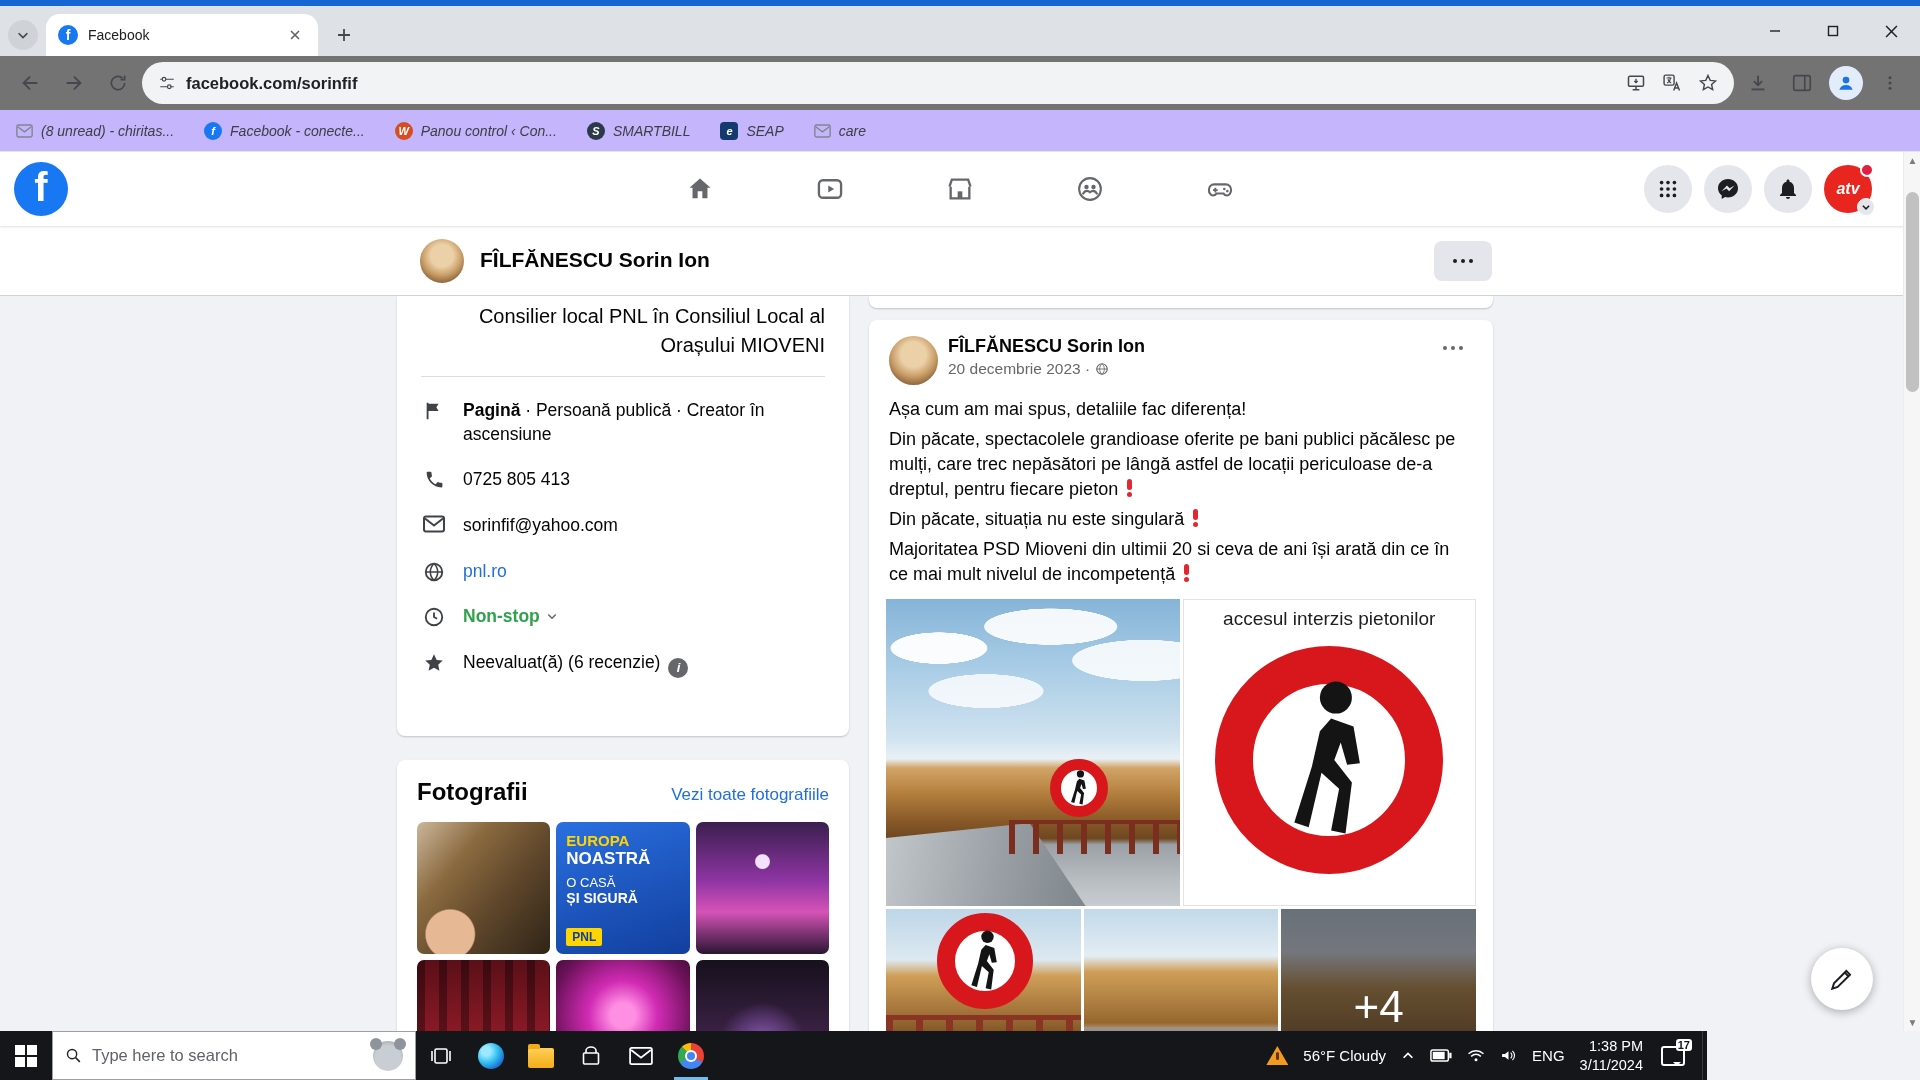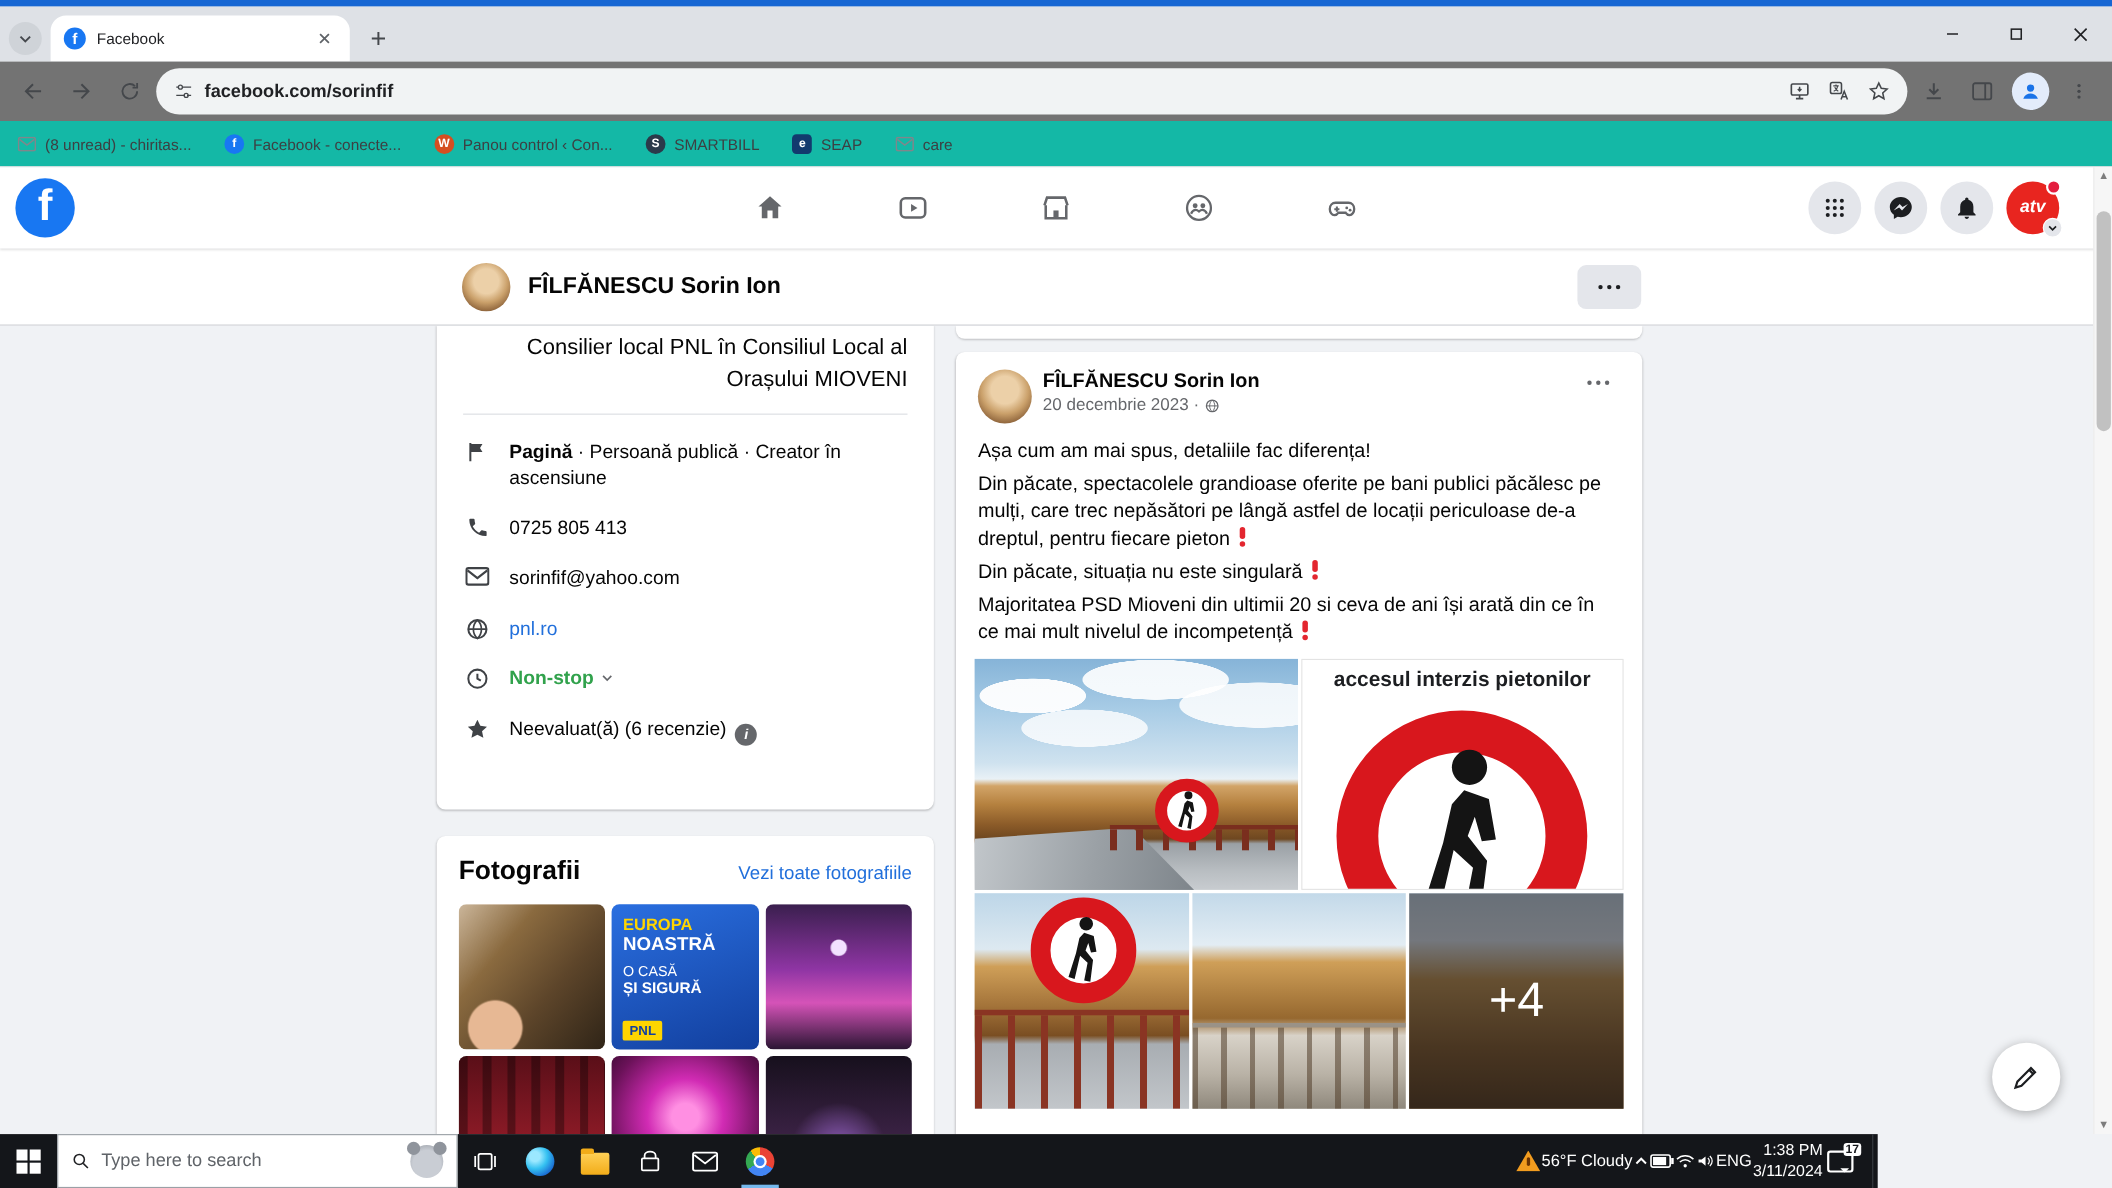--- a/index.html
+++ b/index.html
@@ -21,21 +21,21 @@
 
   
   .toolbar { position:absolute; top:56px; left:0; right:0; height:54px; background:#737373; display:flex; align-items:center; padding:0 10px; gap:4px;font-weight:bold; }
   .tbtn { width:40px; height:40px; border-radius:50%; display:flex; align-items:center; justify-content:center; color:#44474b; flex:0 0 auto; }
   .omnibox { flex:1; height:42px; border-radius:21px; background:#f1f3f4; display:flex; align-items:center; padding:0 16px; gap:10px; min-width:0; }
   .omni-url { font-size:16.5px; color:#202124; white-space:nowrap; }
   .omni-right { margin-left:auto; display:flex; gap:16px; color:#44474b; align-items:center; }
   .chrome-avatar { width:34px; height:34px; border-radius:50%; background:#e3ecfb; color:#1a73e8; display:flex; align-items:center; justify-content:center; }
 
   
-  .bookmarks { position:absolute; top:110px; left:0; right:0; height:42px; background:#14b8a6; display:flex; align-items:center; padding:0 16px; gap:30px; border-bottom:1px solid #e4e6e8; }
+  .bookmarks { position:absolute; top:110px; left:0; right:0; height:42px; background:#c4b5fd; display:flex; align-items:center; padding:0 16px; gap:30px; border-bottom:1px solid #e4e6e8;font-style:italic; }
   .bm { display:flex; align-items:center; gap:8px; font-size:14px; color:#3c4043; white-space:nowrap; }
   .bm-dot { width:18px; height:18px; border-radius:50%; display:flex; align-items:center; justify-content:center; font-size:11px; font-weight:bold; color:#fff; flex:0 0 auto; }
   .bm-sq { border-radius:4px; }
   .env { color:#80868b; }
 
   
   .fbheader { position:absolute; top:152px; left:0; right:0; height:74px; background:#fff; box-shadow:0 1px 2px rgba(0,0,0,.12); z-index:2; }
   .fblogo { position:absolute; left:14px; top:10px; width:54px; height:54px; border-radius:50%; background:#1877f2; color:#fff; font-size:40px; font-weight:bold; display:flex; align-items:center; justify-content:center; padding-bottom:4px; }
   .fbsearch { position:absolute; left:80px; top:13px; width:348px; height:48px; border-radius:24px; background:#f0f2f5; display:flex; align-items:center; padding:0 16px; gap:10px; color:#65676b; }
   .fbsearch input { border:none; outline:none; background:transparent; font-size:17px; font-family:inherit; color:#050505; width:100%; }
@@ -102,21 +102,21 @@
   .post-more i { background:#65676b; }
   .post-text { padding:12px 20px 0; font-size:18px; color:#050505; line-height:25px; }
   .post-line { margin-bottom:5px; }
   .excl { display:inline-block; width:9px; height:18px; position:relative; vertical-align:-2px; margin-left:2px; }
   .excl::before { content:''; position:absolute; left:2px; top:0; width:5px; height:11px; border-radius:2.5px; background:#e3262f; }
   .excl::after { content:''; position:absolute; left:2px; bottom:0; width:5px; height:5px; border-radius:50%; background:#e3262f; }
   .collage { margin:12px 17px 0; }
   .col-row1 { display:grid; grid-template-columns:1fr 1fr; gap:3px; }
   .col-row2 { display:grid; grid-template-columns:1fr 1fr 1fr; gap:3px; margin-top:3px; }
   .cimg { position:relative; overflow:hidden; background:#ddd; }
-  .col-row1 .cimg { height:210px;font-weight:bold; }
+  .col-row1 .cimg { height:307px; }
   .col-row2 .cimg { height:196px; }
 
   .sign { background:#fff; border-radius:50%; border:solid #d8171d; display:flex; align-items:center; justify-content:center; }
   .sign svg { fill:#141414; }
 
   .sign-card { background:#fff; border:1px solid #e3e3e3; display:flex; flex-direction:column; align-items:center; }
   .sign-caption { margin-top:8px; font-size:19px; color:#1c1e21; }
   .sign-big { margin-top:16px; width:228px; height:228px; border-width:38px; }
   .sign-big svg { width:105px; height:160px; }
 
@@ -161,21 +161,21 @@
   .koala::before, .koala::after { content:''; position:absolute; top:-3px; width:12px; height:12px; border-radius:50%; background:#8f949c; }
   .koala::before { left:-3px; } .koala::after { right:-3px; }
   .tb-app { width:50px; display:flex; align-items:center; justify-content:center; position:relative; }
   .tb-app.active::after { content:''; position:absolute; left:8px; right:8px; bottom:0; height:3px; background:#76b9ed; }
   .edge-ball { width:26px; height:26px; border-radius:50%; background:radial-gradient(circle at 32% 32%, #9be8ff 0 18%, #35c1f1 45%, #1b6fd4 75%, #0a3d7c 100%); }
   .folder { width:26px; height:20px; border-radius:2px; background:linear-gradient(#ffd056,#f2ac19); position:relative; margin-top:4px; }
   .folder::before { content:''; position:absolute; top:-4px; left:0; width:12px; height:5px; border-radius:2px 2px 0 0; background:#f2ac19; }
   .chrome-ball { width:26px; height:26px; border-radius:50%; background:conic-gradient(#ea4335 0 33%, #4285f4 33% 66%, #34a853 66% 88%, #fbbc05 88% 100%); position:relative; }
   .chrome-ball::before { content:''; position:absolute; inset:7px; border-radius:50%; background:#fff; }
   .chrome-ball::after { content:''; position:absolute; inset:9px; border-radius:50%; background:#4285f4; }
-  .tray { margin-left:auto; display:flex; align-items:center; gap:1px; padding-right:14px; font-size:15px; }
+  .tray { margin-left:auto; display:flex; align-items:center; gap:15px; padding-right:14px; font-size:15px; }
   .warn-tri { width:22px; height:19px; background:#f29c1f; clip-path:polygon(50% 0, 100% 100%, 0 100%); position:relative; }
   .warn-tri::after { content:''; position:absolute; left:10px; top:6px; width:3px; height:8px; background:#6b3302; border-radius:2px; }
   .tray-ico { color:#fff; display:flex; align-items:center; }
   .clock { text-align:right; font-size:14.5px; line-height:1.3; }
   .notif { position:relative; display:flex; align-items:center; justify-content:center; width:30px; height:30px; }
   .notif .bubble { width:24px; height:20px; border:2px solid #fff; border-radius:3px; position:relative; background:#14161a; }
   .notif .bubble::after { content:''; position:absolute; bottom:-6px; right:2px; border:4px solid transparent; border-top-color:#fff; }
   .notif .count { position:absolute; top:-2px; right:-4px; background:#fff; color:#14161a; font-size:11px; font-weight:bold; border-radius:3px; padding:0 2px; }
   .desk-sliver { width:5px; border-left:1px solid #3a3d42; }
 </style>

